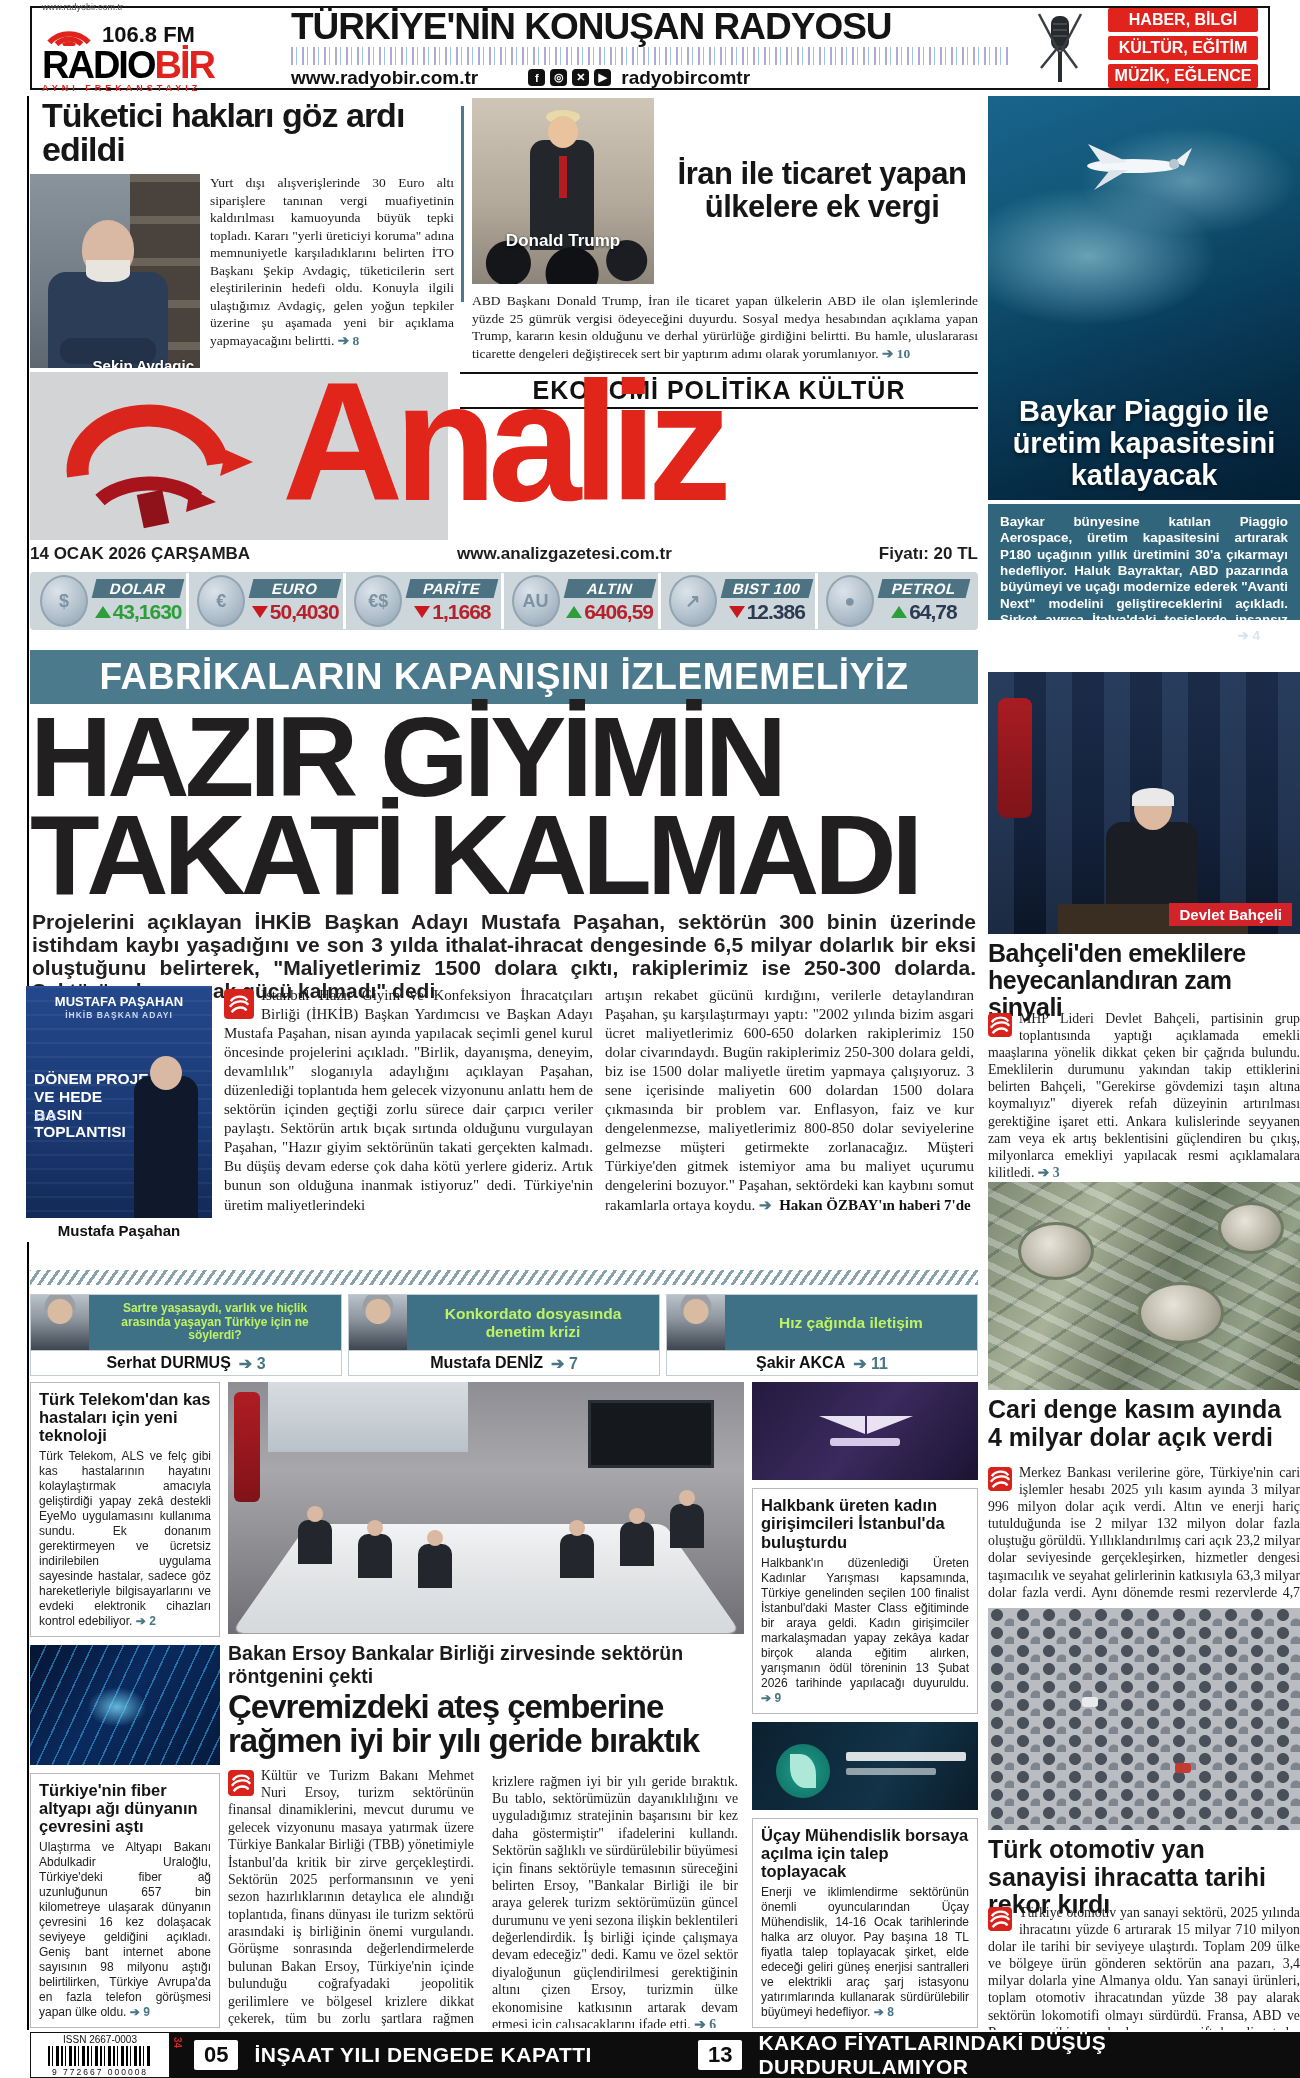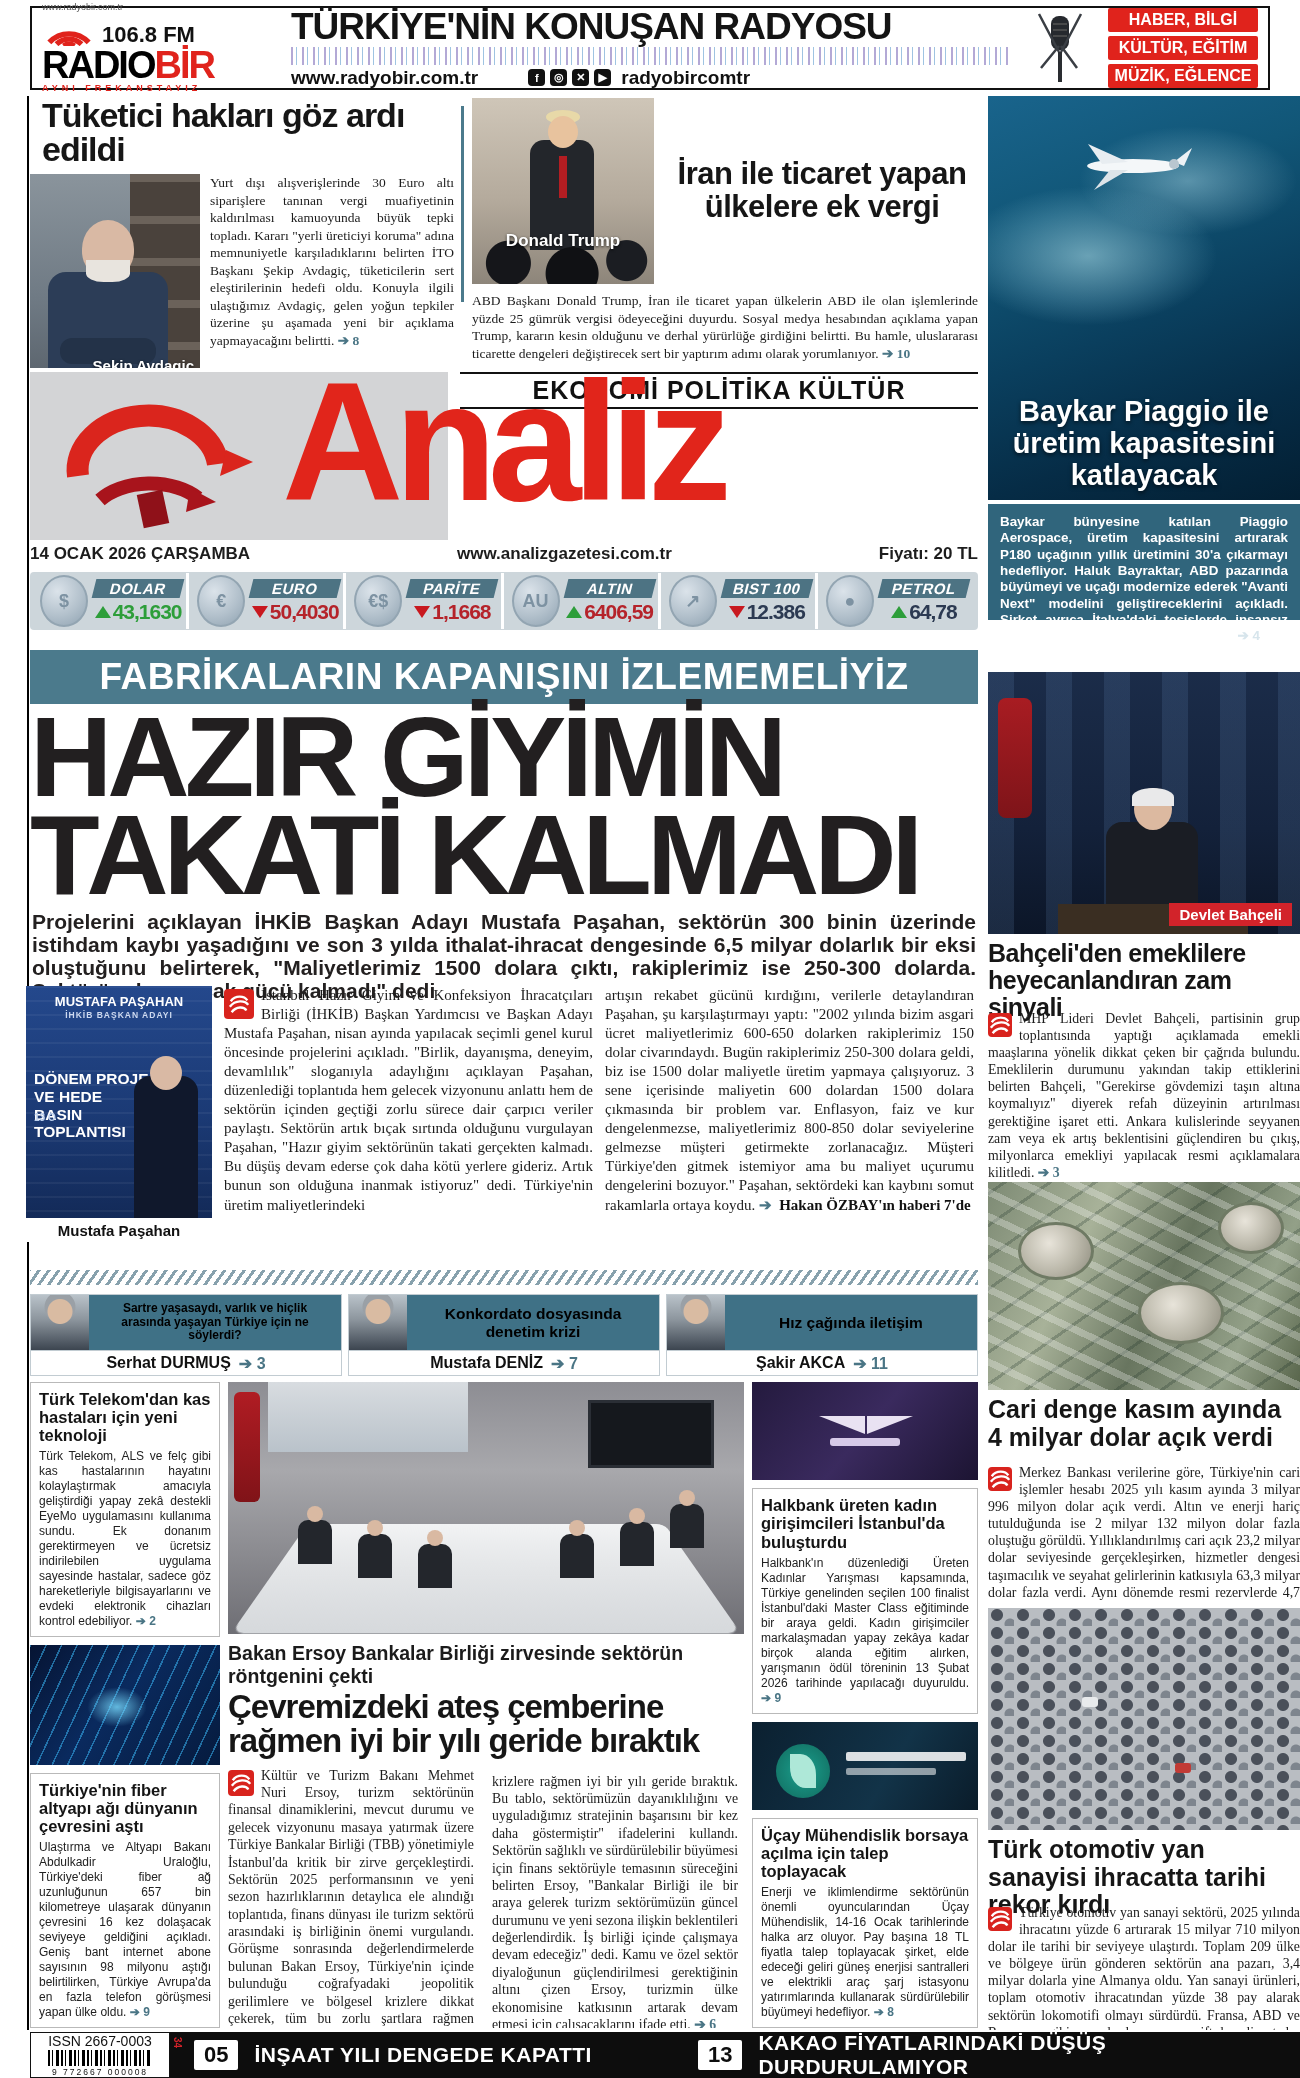--- a/index.html
+++ b/index.html
@@ -178,21 +178,21 @@
   
   .hatch{left:30px;top:1270px;width:948px;height:15px;
      background:repeating-linear-gradient(-55deg,#87a1ad 0 3px,#fff 3px 8px);}
   .strip{left:30px;top:1294px;width:948px;height:82px;display:flex;gap:6px;}
   .strip .item{flex:1;display:flex;flex-direction:column;border:1px solid #c2ccd2;}
   .strip .toprow{flex:1;display:flex;}
   .headshot{flex:0 0 58px;background:
      radial-gradient(circle at 50% 30%,#d9bba2 12px,transparent 13px),
      radial-gradient(circle at 50% 22%,#9aa0a6 15px,transparent 16px),
      linear-gradient(180deg,#b9c2c9 0%,#8c959d 45%,#3c4550 100%);}
-  .strip .teal{flex:1;background:#3f7186;color:#000000;font-weight:bold;display:flex;align-items:center;
+  .strip .teal{flex:1;background:#3f7186;color:#bef264;font-weight:bold;display:flex;align-items:center;
      justify-content:center;text-align:center;padding:3px 8px;line-height:1.15;}
   .strip .t-small{font-size:12px;} .strip .t-big{font-size:15.5px;}
   .strip .namerow{height:24px;display:flex;align-items:center;justify-content:center;gap:8px;background:#fff;
      font-size:16px;font-weight:bold;color:#111;border-top:1px solid #c2ccd2;}
 
   
   .bottomsec{left:30px;top:1382px;width:948px;height:646px;display:flex;gap:8px;}
   .bs-left{flex:0 0 190px;display:flex;flex-direction:column;gap:8px;}
   .miniart{border:1px solid #b9b9b9;padding:7px 8px;box-sizing:border-box;}
   .miniart h3{margin:0 0 5px;font-size:16.5px;line-height:1.1;color:#141414;}
@@ -225,21 +225,21 @@
   .ph-ucay .leaf{position:absolute;left:24px;top:22px;width:54px;height:54px;border-radius:50%;
      background:radial-gradient(circle at 50% 50%,#1ba08e 0%,#147a6c 70%);}
   .ph-ucay .leaf::before{content:"";position:absolute;left:14px;top:10px;width:26px;height:34px;border-radius:0 60% 0 60%;background:#aee8d8;}
   .ph-ucay .tx{position:absolute;left:94px;top:30px;width:120px;height:9px;background:rgba(255,255,255,.85);border-radius:2px;}
   .ph-ucay .tx2{position:absolute;left:94px;top:46px;width:90px;height:7px;background:rgba(255,255,255,.55);border-radius:2px;}
 
   
   .bottombar{left:30px;top:2032px;width:1270px;height:46px;display:flex;align-items:stretch;}
   .barcode-box{flex:0 0 140px;background:#fff;border:1px solid #111;box-sizing:border-box;
      display:flex;flex-direction:column;align-items:center;justify-content:center;position:relative;}
-  .issn{font-size:14px;color:#111;}
+  .issn{font-size:10px;color:#111;}
   .bars{width:104px;height:20px;margin:1px 0;
      background:repeating-linear-gradient(90deg,#000 0 2px,#fff 2px 4px,#000 4px 5px,#fff 5px 8px,#000 8px 11px,#fff 11px 13px);}
   .bdigits{font-size:8.5px;letter-spacing:2px;color:#111;}
   .regmark{position:absolute;right:-14px;top:4px;color:#d2232a;font-size:10px;font-weight:bold;writing-mode:vertical-rl;}
   .blackbar{flex:1;background:#0d0d0d;display:flex;align-items:center;gap:16px;padding:0 24px;}
   .numbox{background:#fff;color:#0d0d0d;font-weight:bold;font-size:22px;padding:2px 10px;border-radius:2px;}
   .bartext{color:#fff;font-weight:bold;font-size:21px;letter-spacing:.5px;}
   .bartext.grow{flex:0 0 auto;margin-right:90px;}
 </style>
 </head>

